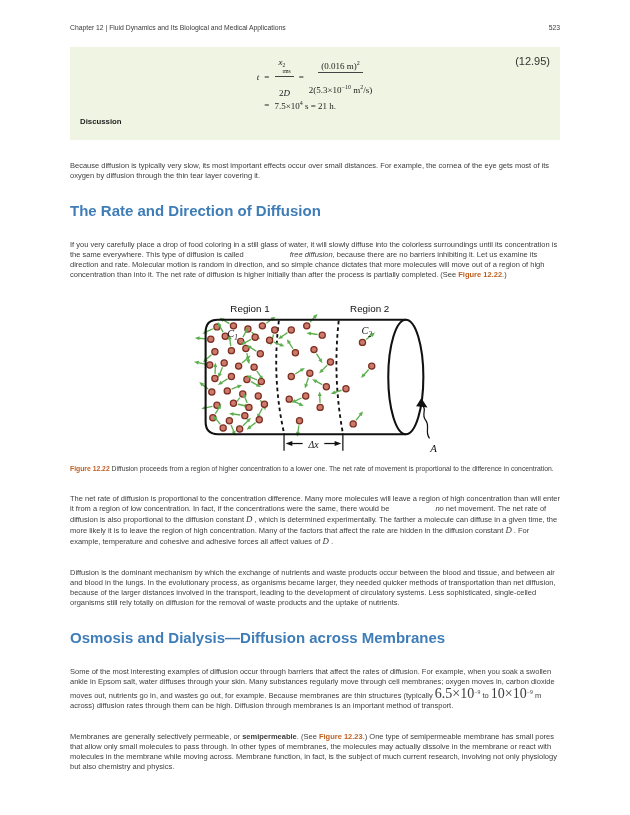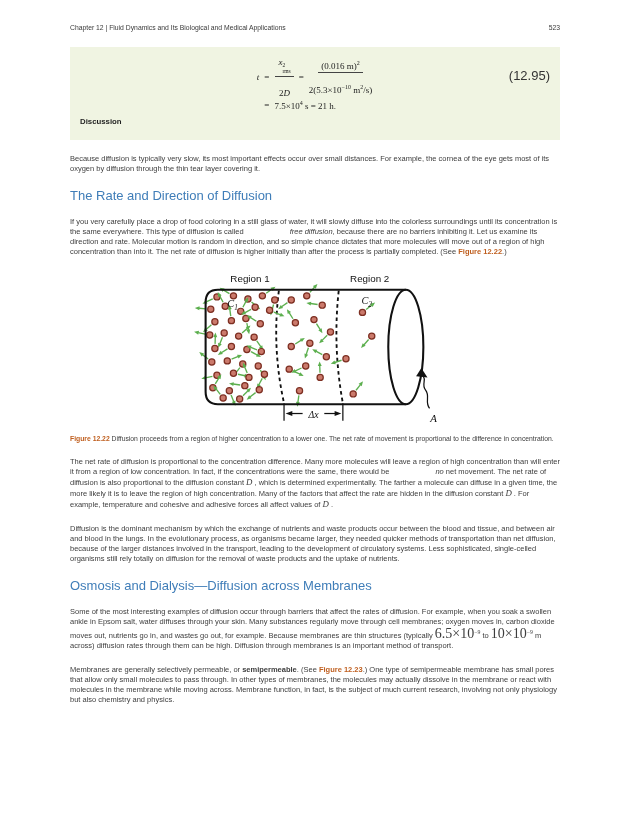--- a/index.html
+++ b/index.html
@@ -2,36 +2,36 @@
 <html><head>
 <meta charset="utf-8">
 <style>
   html,body{margin:0;padding:0;background:#e9e9e9;}
   .page{position:relative;width:630px;height:815px;margin:0 auto;background:#ffffff;overflow:hidden;
         font-family:"Liberation Sans",sans-serif;color:#3d3d3d;}
   .header{display:flex;justify-content:space-between;align-items:baseline;
           padding:24px 70px 0 70px;font-size:6.8px;color:#3a3a3a;}
   .content{padding:0 70px;}
   .example-box{background:#f0f4e2;margin-top:16px;padding:8px 10px 10px;position:relative;}
-  .eqnum{position:absolute;top:21px;right:10px;font-size:13px;color:#333;}
+  .eqnum{position:absolute;top:8px;right:10px;font-size:11px;color:#333;}
   .equation{display:grid;grid-template-columns:auto auto auto;gap:2px 5px;
             justify-content:center;align-items:center;
             font-family:"Liberation Serif",serif;font-size:9px;color:#222;margin:2px 0 4px;}
   .evar{font-style:italic;}
   .eqrow{display:inline-flex;align-items:center;gap:4px;}
   .frac{display:inline-flex;flex-direction:column;align-items:center;text-align:center;margin:0 1px;}
   .frac .num{border-bottom:0.8px solid #444;padding:0 3px 1px;}
   .frac .den{padding-top:11px;}
   .esup{font-size:6px;vertical-align:3.5px;}
   .stack{display:inline-flex;flex-direction:column;align-items:flex-start;
          font-size:5.5px;line-height:1.05;vertical-align:-2px;}
   .discussion-title{font-weight:bold;font-size:7.8px;color:#1e1e1e;margin:7px 0 4px;}
   .discussion-text{font-size:7.5px;line-height:10px;color:#3d3d3d;width:97%;}
-  p.body{font-size:7.5px;line-height:10px;margin:14px 0;}
-  h2.section{font-size:13px;color:#3f7db8;font-weight:normal;margin:13px 0 5px;}
+  p.body{font-size:7.5px;line-height:10px;margin:21px 0;}
+  h2.section{font-size:15px;color:#3f7db8;font-weight:bold;margin:13px 0 5px;}
   .caption{font-size:6.8px;line-height:9px;margin:4px 0 10px;color:#3d3d3d;}
   .figure-wrap{text-align:center;margin:8px 0 0;}
   .seg-i{font-style:italic;padding-left:44px;}
   .seg-b{font-weight:bold;}
   .seg-link{color:#bf5e1e;font-weight:bold;}
   .seg-figlabel{color:#bf5e1e;font-weight:bold;}
   .seg-math{font-family:"Liberation Serif",serif;font-style:italic;font-size:8.8px;}
   .seg-mathn{font-family:"Liberation Serif",serif;font-size:14px;}
   .seg-sup{font-family:"Liberation Serif",serif;font-size:5.8px;vertical-align:3.5px;}
   svg text{font-family:"Liberation Sans",sans-serif;}

